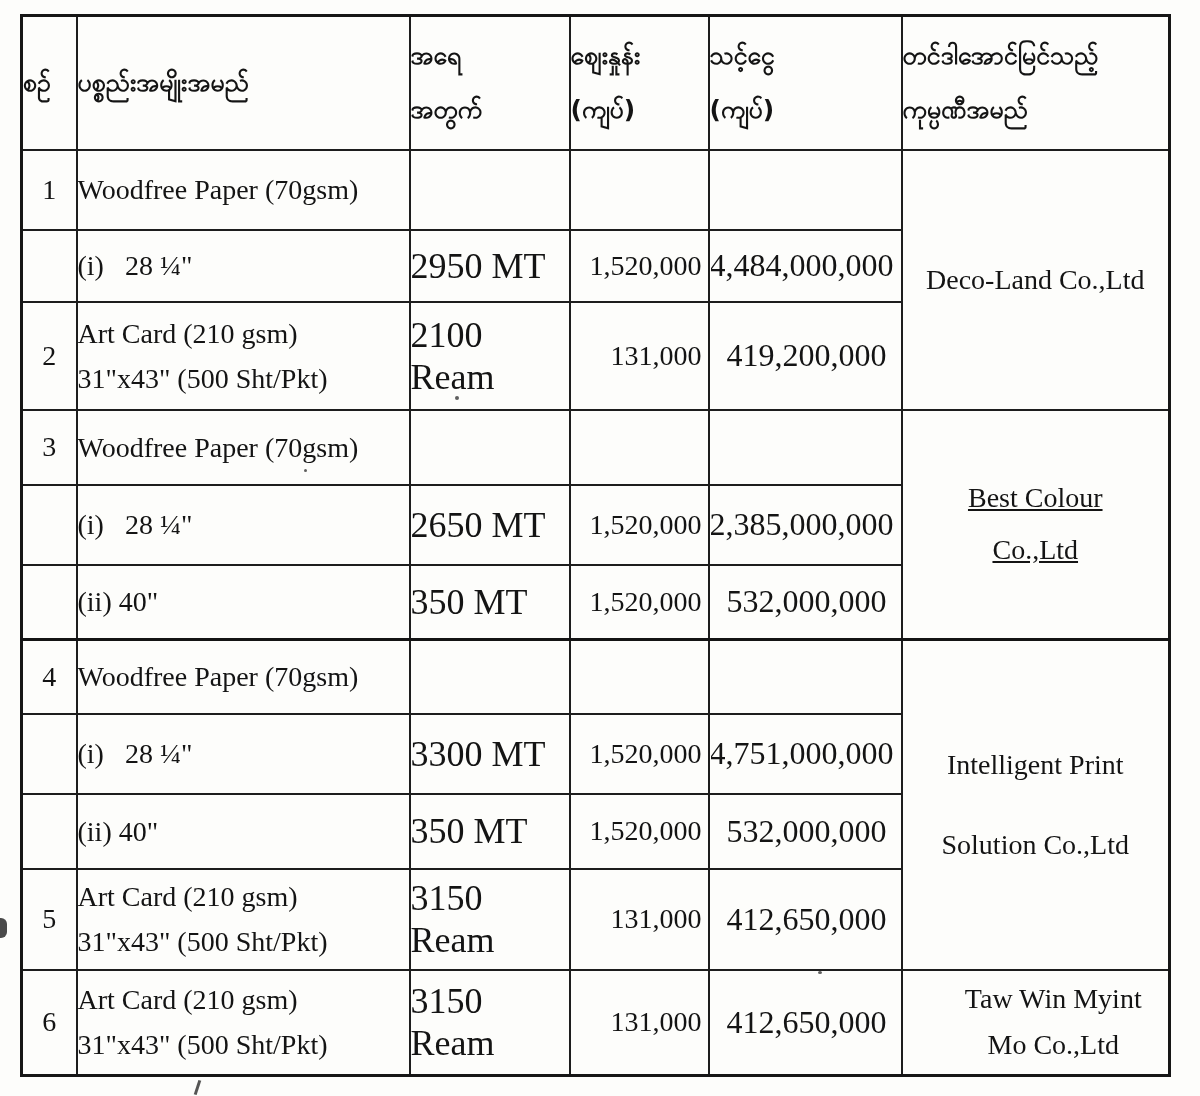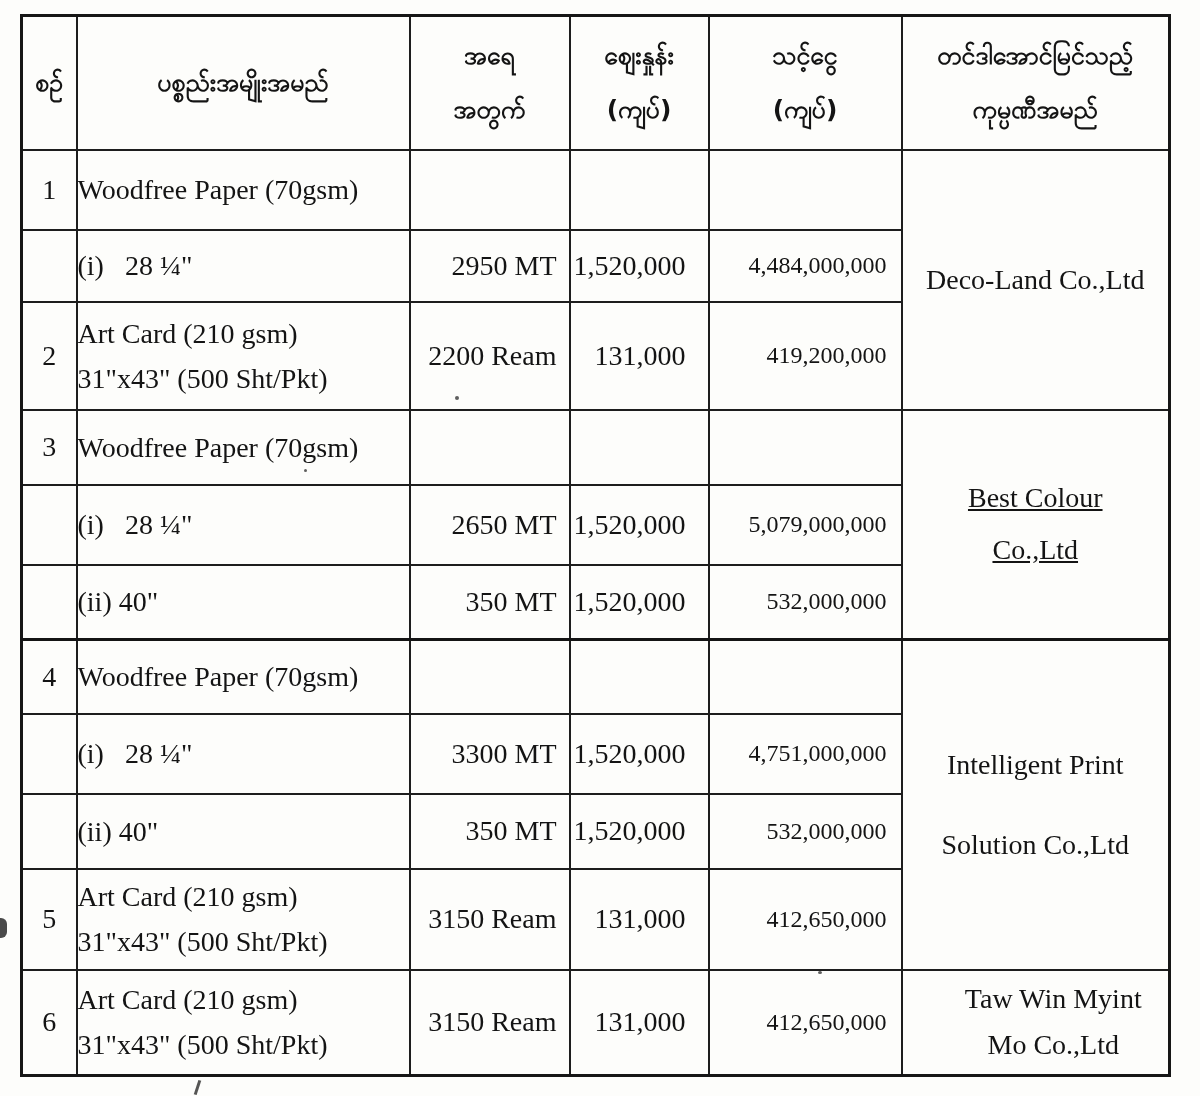--- a/index.html
+++ b/index.html
@@ -20,38 +20,38 @@
     padding:0;vertical-align:middle;
     font-weight:normal;
     overflow:hidden;
   }
   table.tender{border:3px solid #161616;}
   
   tr.hdr{height:134px;}
   tr.hdr th{
     font-family:"DejaVu Sans","Liberation Sans",sans-serif;
     font-weight:700;font-size:25px;line-height:54px;
-    text-align:center;white-space:pre-wrap;
+    text-align:left;white-space:pre-wrap;
   }
   
   tr.r0{height:80px;} tr.r1{height:72px;} tr.r2{height:108px;}
   tr.r3{height:75px;} tr.r4{height:80px;} tr.r5{height:75px;}
   tr.r6{height:74px;} tr.r7{height:80px;} tr.r8{height:75px;}
   tr.r9{height:101px;} tr.r10{height:106px;}
   
   tr.section-top td{border-top:3px solid #141414;}
 
   td.serial{text-align:center;font-size:28px;}
   td.item{
     text-align:left;font-size:28px;
     white-space:pre-wrap;line-height:45px;
   }
-  td.qty{text-align:right;padding-right:12px;font-size:28px;}
-  td.rate{text-align:right;padding-right:22px;font-size:28px;border-radius:28px;}
-  td.amount{text-align:right;padding-right:14px;font-size:24px;border-radius:19px;}
+  td.qty{text-align:left;padding-right:12px;font-size:36px;}
+  td.rate{text-align:right;padding-right:6px;font-size:28px;border-radius:28px;}
+  td.amount{text-align:right;padding-right:14px;font-size:32px;border-radius:19px;}
   td.company{
     text-align:center;font-size:28px;white-space:pre-wrap;
   }
   td.company.deco{line-height:40px;margin-left:8px;}
   td.company.best{line-height:52px;text-decoration:underline;}
   td.company.intelligent{line-height:80px;margin-left:32px;}
   td.company.taw{line-height:46px;padding-left:36px;}
 
   
   .artifact{position:absolute;background:#2a2a2a;}
@@ -100,40 +100,40 @@
     <td class="serial"></td>
     <td class="item">(i)   28 ¼"</td>
     <td class="qty">2950 MT</td>
     <td class="rate">1,520,000</td>
     <td class="amount">4,484,000,000</td>
   </tr>
   <tr class="r2">
     <td class="serial">2</td>
     <td class="item">Art Card (210 gsm)
 31"x43" (500 Sht/Pkt)</td>
-    <td class="qty">2200 Ream</td>
+    <td class="qty">2100 Ream</td>
     <td class="rate">131,000</td>
     <td class="amount">419,200,000</td>
   </tr>
 
   <tr class="r3">
     <td class="serial">3</td>
     <td class="item">Woodfree Paper (70gsm)</td>
     <td class="qty"></td>
     <td class="rate"></td>
     <td class="amount"></td>
     <td class="company best" rowspan="3">Best Colour
 Co.,Ltd</td>
   </tr>
   <tr class="r4">
     <td class="serial"></td>
     <td class="item">(i)   28 ¼"</td>
     <td class="qty">2650 MT</td>
     <td class="rate">1,520,000</td>
-    <td class="amount">5,079,000,000</td>
+    <td class="amount">2,385,000,000</td>
   </tr>
   <tr class="r5">
     <td class="serial"></td>
     <td class="item">(ii) 40"</td>
     <td class="qty">350 MT</td>
     <td class="rate">1,520,000</td>
     <td class="amount">532,000,000</td>
   </tr>
 
   <tr class="r6 section-top">

